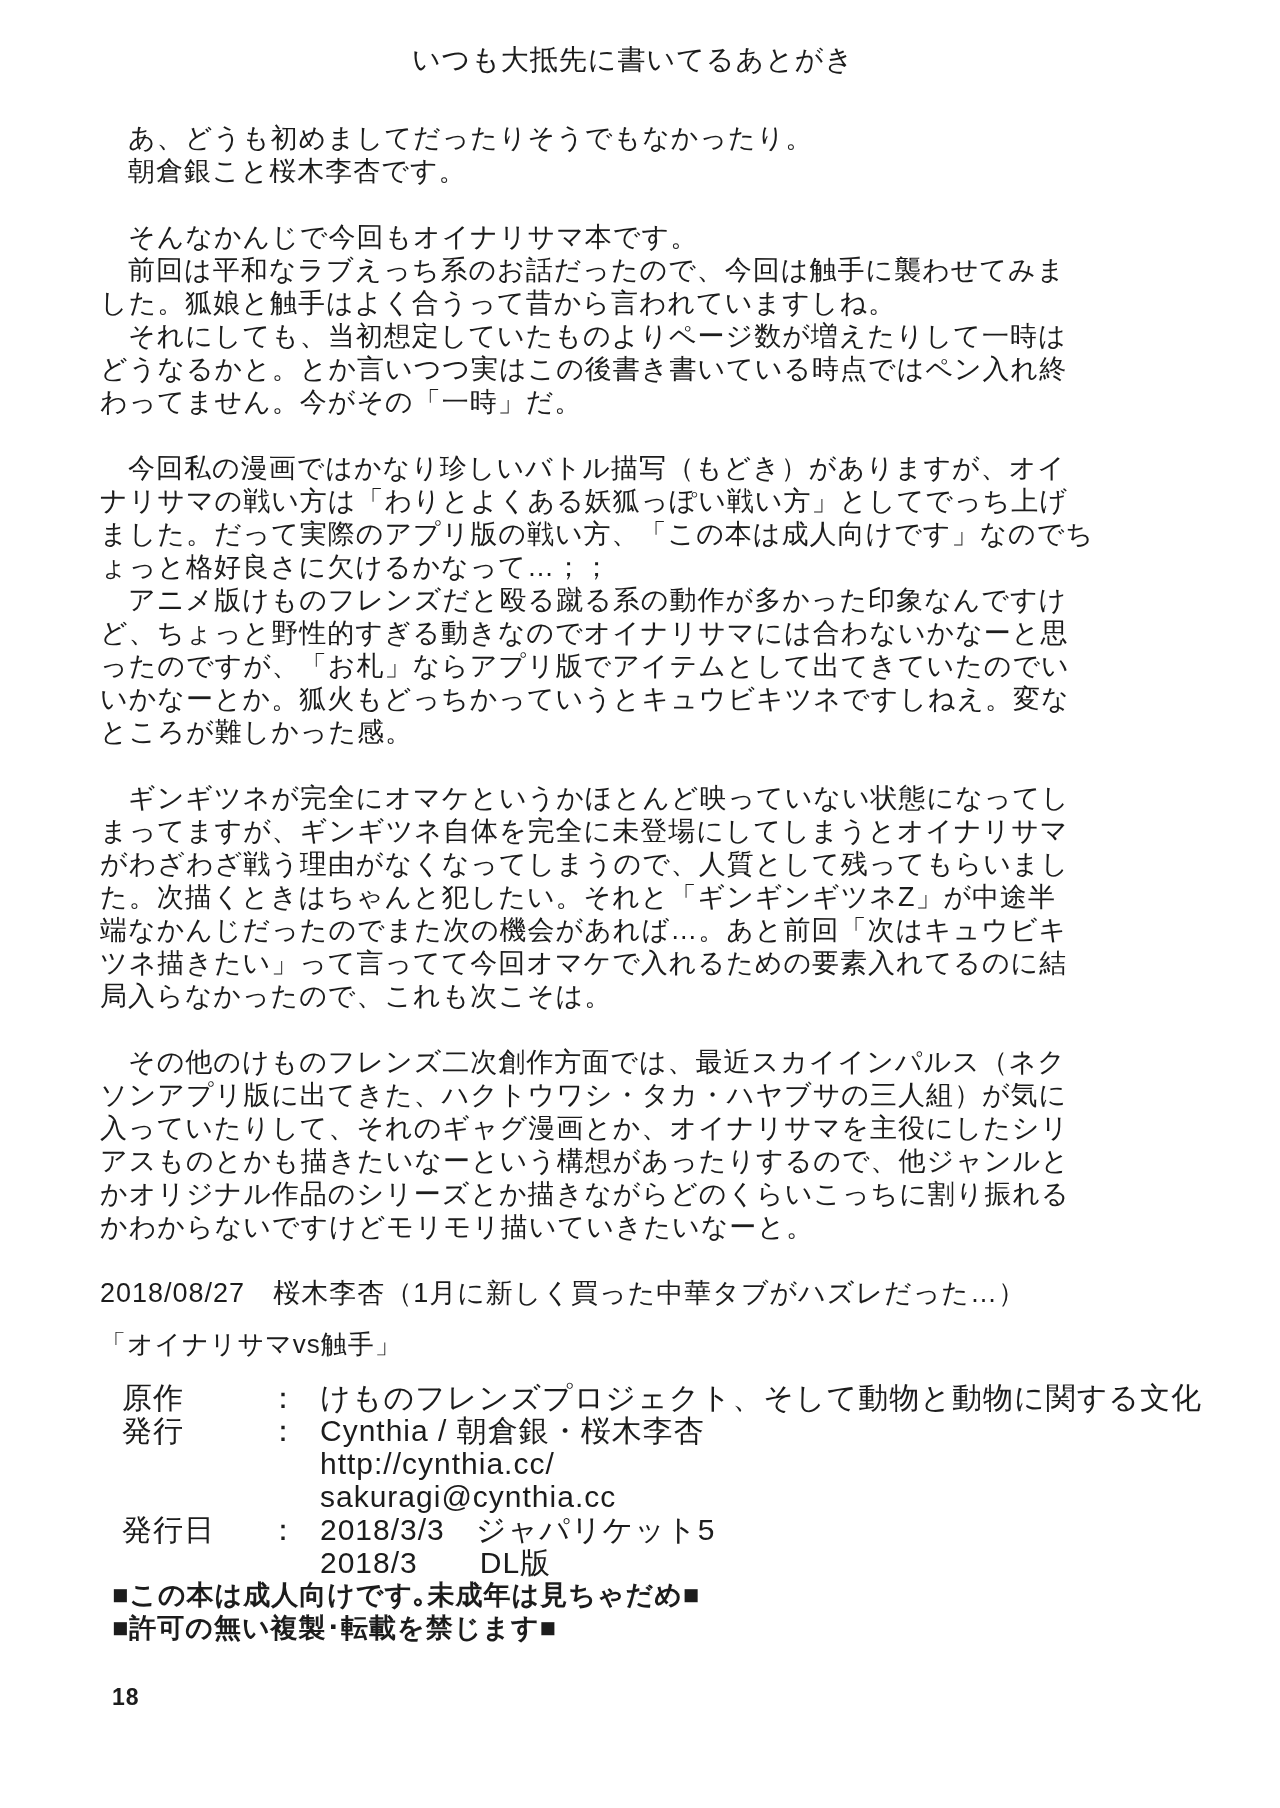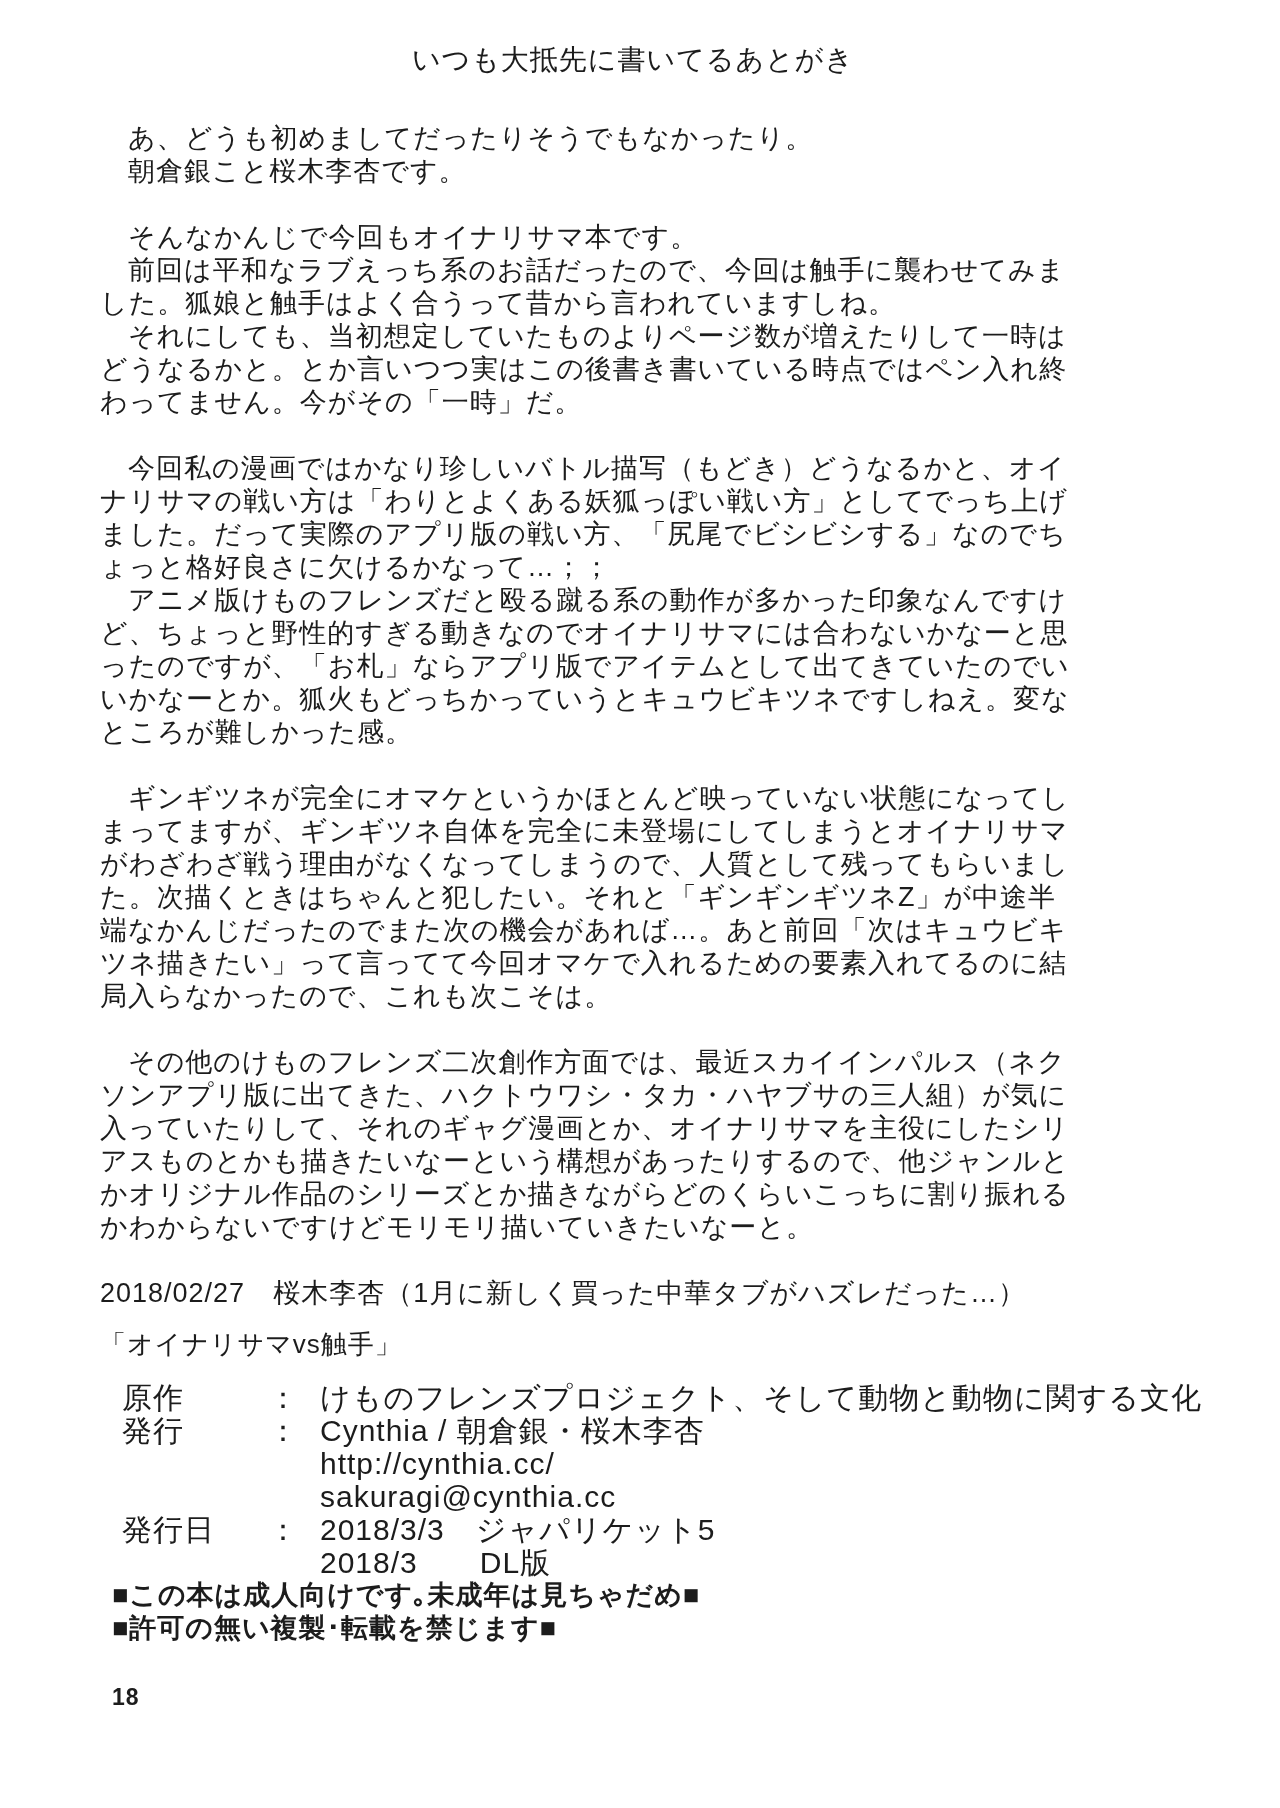--- a/index.html
+++ b/index.html
@@ -87,23 +87,23 @@
       <div class="line">　あ、どうも初めましてだったりそうでもなかったり。</div>
       <div class="line">　朝倉銀こと桜木李杏です。</div>
       <div class="line">&nbsp;</div>
       <div class="line">　そんなかんじで今回もオイナリサマ本です。</div>
       <div class="line">　前回は平和なラブえっち系のお話だったので、今回は触手に襲わせてみま</div>
       <div class="line">した。狐娘と触手はよく合うって昔から言われていますしね。</div>
       <div class="line">　それにしても、当初想定していたものよりページ数が増えたりして一時は</div>
       <div class="line">どうなるかと。とか言いつつ実はこの後書き書いている時点ではペン入れ終</div>
       <div class="line">わってません。今がその「一時」だ。</div>
       <div class="line">&nbsp;</div>
-      <div class="line">　今回私の漫画ではかなり珍しいバトル描写（もどき）どうなるかと、オイ</div>
+      <div class="line">　今回私の漫画ではかなり珍しいバトル描写（もどき）がありますが、オイ</div>
       <div class="line">ナリサマの戦い方は「わりとよくある妖狐っぽい戦い方」としてでっち上げ</div>
-      <div class="line">ました。だって実際のアプリ版の戦い方、「尻尾でビシビシする」なのでち</div>
+      <div class="line">ました。だって実際のアプリ版の戦い方、「この本は成人向けです」なのでち</div>
       <div class="line">ょっと格好良さに欠けるかなって…；；</div>
       <div class="line">　アニメ版けものフレンズだと殴る蹴る系の動作が多かった印象なんですけ</div>
       <div class="line">ど、ちょっと野性的すぎる動きなのでオイナリサマには合わないかなーと思</div>
       <div class="line">ったのですが、「お札」ならアプリ版でアイテムとして出てきていたのでい</div>
       <div class="line">いかなーとか。狐火もどっちかっていうとキュウビキツネですしねえ。変な</div>
       <div class="line">ところが難しかった感。</div>
       <div class="line">&nbsp;</div>
       <div class="line">　ギンギツネが完全にオマケというかほとんど映っていない状態になってし</div>
       <div class="line">まってますが、ギンギツネ自体を完全に未登場にしてしまうとオイナリサマ</div>
       <div class="line">がわざわざ戦う理由がなくなってしまうので、人質として残ってもらいまし</div>
@@ -112,21 +112,21 @@
       <div class="line">ツネ描きたい」って言ってて今回オマケで入れるための要素入れてるのに結</div>
       <div class="line">局入らなかったので、これも次こそは。</div>
       <div class="line">&nbsp;</div>
       <div class="line">　その他のけものフレンズ二次創作方面では、最近スカイインパルス（ネク</div>
       <div class="line">ソンアプリ版に出てきた、ハクトウワシ・タカ・ハヤブサの三人組）が気に</div>
       <div class="line">入っていたりして、それのギャグ漫画とか、オイナリサマを主役にしたシリ</div>
       <div class="line">アスものとかも描きたいなーという構想があったりするので、他ジャンルと</div>
       <div class="line">かオリジナル作品のシリーズとか描きながらどのくらいこっちに割り振れる</div>
       <div class="line">かわからないですけどモリモリ描いていきたいなーと。</div>
       <div class="line">&nbsp;</div>
-      <div class="line">2018/02/27　桜木李杏（1月に新しく買った中華タブがハズレだった…）</div>
+      <div class="line">2018/08/27　桜木李杏（1月に新しく買った中華タブがハズレだった…）</div>
     </div>
 
   <div class="work-title">「オイナリサマvs触手」</div>
 
   <div class="colophon">
       <div class="colophon-row"><span class="colophon-label">原作</span><span class="colophon-colon">：</span><span class="colophon-value">けものフレンズプロジェクト、そして動物と動物に関する文化</span></div>
       <div class="colophon-row"><span class="colophon-label">発行</span><span class="colophon-colon">：</span><span class="colophon-value">Cynthia / 朝倉銀・桜木李杏</span></div>
       <div class="colophon-row"><span class="colophon-label"></span><span class="colophon-colon"></span><span class="colophon-value">http://cynthia.cc/</span></div>
       <div class="colophon-row"><span class="colophon-label"></span><span class="colophon-colon"></span><span class="colophon-value">sakuragi@cynthia.cc</span></div>
       <div class="colophon-row"><span class="colophon-label">発行日</span><span class="colophon-colon">：</span><span class="colophon-value">2018/3/3　ジャパリケット5</span></div>

